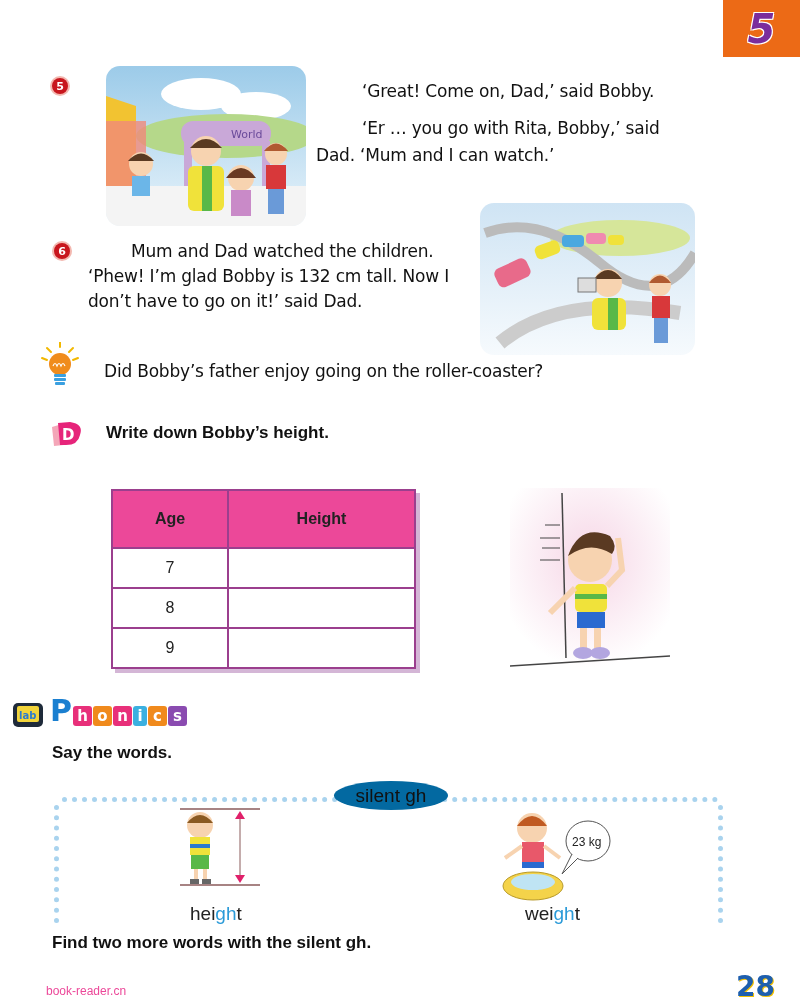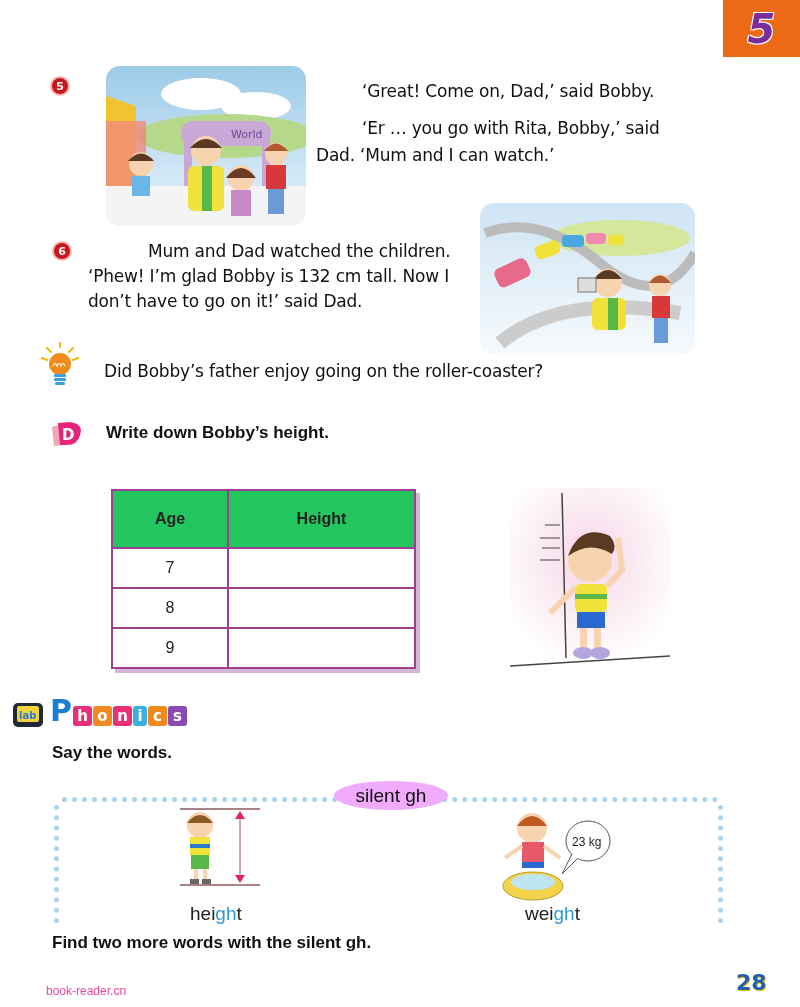--- a/index.html
+++ b/index.html
@@ -7,30 +7,30 @@
          font-family:"DejaVu Sans", sans-serif; color:#1a1a1a; }
   .abs { position:absolute; }
   .story { font-family:"DejaVu Sans", sans-serif; font-size:17px; line-height:27px; color:#111; letter-spacing:-0.2px; }
   .unit-tab { left:723px; top:0; width:77px; height:57px; background:#ec6a16; display:flex; align-items:center; justify-content:center; }
   .unit-tab span { font-family:"DejaVu Sans", sans-serif; font-weight:bold; font-style:italic; font-size:40px; color:#7b2d9c; text-shadow:-1px -1px 0 #fff,1px -1px 0 #fff,-1px 1px 0 #fff,1px 1px 0 #fff; }
   .num-badge { width:16px; height:16px; border-radius:50%; background:#c8161d; color:#fff; font-size:11px; font-weight:bold; display:flex; align-items:center; justify-content:center; box-shadow:0 0 0 2px #f3b8b0; }
   .illus { border-radius:14px; overflow:hidden; }
   .bold-line { font-family:"Liberation Sans", sans-serif; font-weight:bold; font-size:17px; color:#111; }
   table.heights { border-collapse:collapse; position:absolute; left:111px; top:489px; width:305px; box-shadow:4px 4px 0 #d4b6d6; }
   table.heights td, table.heights th { border:2px solid #9b3f8e; font-family:"Liberation Sans", sans-serif; font-size:16px; text-align:center; color:#222; }
-  table.heights th { background:#22c55e; height:54px; font-weight:bold;margin-top:46px; }
+  table.heights th { background:#ec4899; height:54px; font-weight:bold;margin-top:46px; }
   table.heights td { height:36px; background:#fff; }
   .dots-top { left:62px; top:797px; width:656px; height:0; border-top:5px dotted #a9d3ee; }
   .dots-left { left:54px; top:805px; width:0; height:118px; border-left:5px dotted #a9d3ee; }
   .dots-right { left:718px; top:805px; width:0; height:118px; border-left:5px dotted #a9d3ee; }
-  .pill { left:334px; top:781px; width:114px; height:29px; border-radius:50%; background:#f0abfc; display:flex; align-items:center; justify-content:center; font-family:"Liberation Sans", sans-serif; font-size:19px; color:#111; }
+  .pill { left:334px; top:781px; width:114px; height:29px; border-radius:50%; background:#0369a1; display:flex; align-items:center; justify-content:center; font-family:"Liberation Sans", sans-serif; font-size:19px; color:#111; }
   .word { font-family:"Liberation Sans", sans-serif; font-size:19px; color:#222; }
   .word .gh { color:#2a9ad8;text-align:right; }
   .footer-mark { font-family:"Liberation Sans", sans-serif; font-size:12px; color:#ec4899; }
-  .page-num { font-family:"DejaVu Sans", sans-serif; font-weight:bold; font-size:22px; color:#1e5fae; text-shadow:1px 1px 0 #f2c000; }
+  .page-num { font-family:"DejaVu Sans", sans-serif; font-weight:bold; font-size:28px; color:#1e5fae; text-shadow:1px 1px 0 #f2c000; }
 </style>
 </head>
 <body>
 
 <div class="abs unit-tab">
   <span>5</span>
 </div>
 
 <div class="abs num-badge" style="left:52px;top:78px;">5</div>
 <div class="abs illus" style="left:106px;top:66px;width:200px;height:160px;">
@@ -66,21 +66,21 @@
       <path d="M158 85 Q170 70 182 85" fill="#b05a30"></path>
     <rect x="160" y="99" width="20" height="24" fill="#d8383a"></rect>
     <rect x="162" y="123" width="16" height="25" fill="#6a9ad8"></rect>
   </svg>
 </div>
 <div class="abs story" style="left:362px;top:78px;text-align:center;">‘Great! Come on, Dad,’ said Bobby.</div>
 <div class="abs story" style="left:362px;top:115px;">‘Er … you go with Rita, Bobby,’ said</div>
 <div class="abs story" style="left:316px;top:142px;">Dad. ‘Mum and I can watch.’</div>
 
 <div class="abs num-badge" style="left:54px;top:243px;">6</div>
-<div class="abs story" style="left:148px;top:238px;">Mum and Dad watched the children.</div>
+<div class="abs story" style="left:131px;top:238px;">Mum and Dad watched the children.</div>
 <div class="abs story" style="left:88px;top:263px;">‘Phew! I’m glad Bobby is 132 cm tall. Now I</div>
 <div class="abs story" style="left:88px;top:288px;">don’t have to go on it!’ said Dad.</div>
 <div class="abs illus" style="left:480px;top:203px;width:215px;height:152px;">
   <svg width="215" height="152" viewBox="0 0 215 152">
     <defs>
       <linearGradient id="sky2" x1="0" y1="0" x2="0" y2="1">
           <stop offset="0" stop-color="#cfe4f4"></stop>
           <stop offset="1" stop-color="#f6fafd"></stop>
         </linearGradient>
     </defs>

